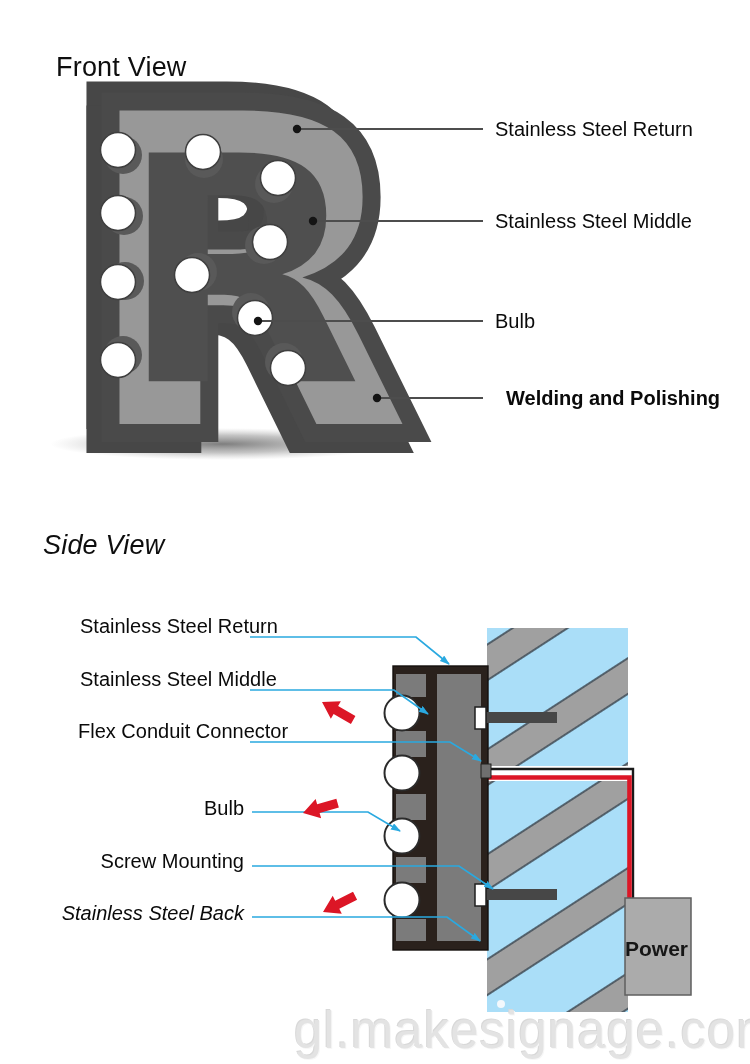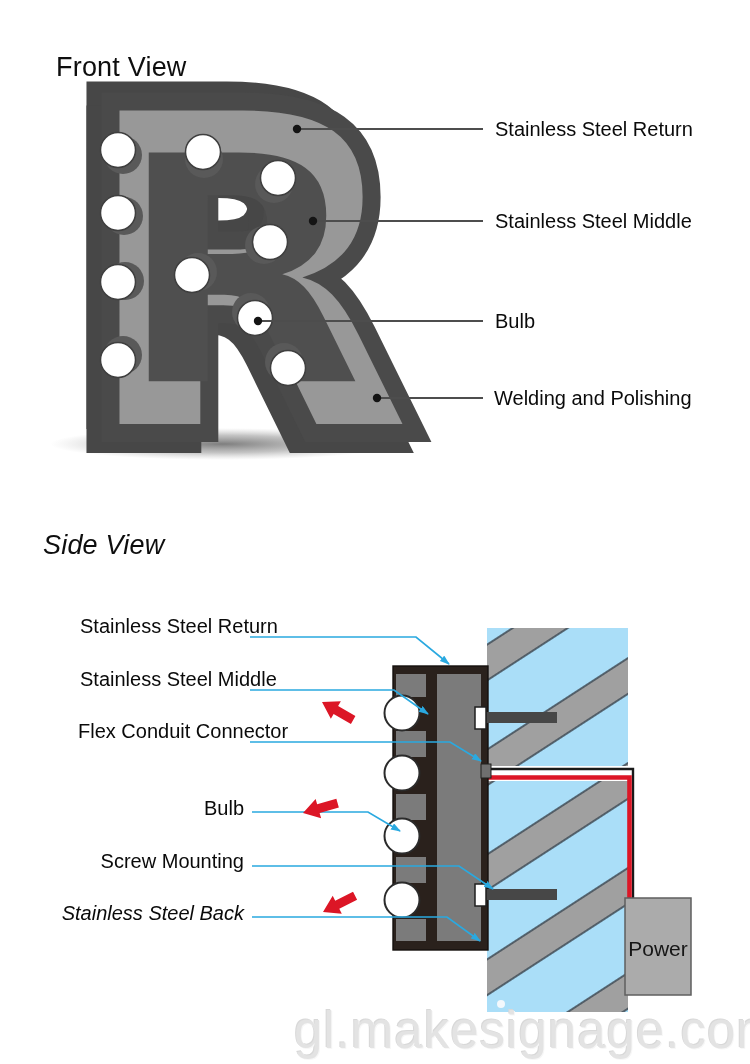--- a/index.html
+++ b/index.html
@@ -10,21 +10,21 @@
   #diagram-svg{position:absolute;left:0;top:0;z-index:1;}
   .txt{position:absolute;z-index:3;color:#0a0a0a;line-height:22px;font-size:20px;white-space:nowrap;}
   .title{font-size:27px;line-height:30px;color:#0e0e0e;letter-spacing:0.2px;}
   .right-align{text-align:right;}
   #watermark{
     position:absolute;z-index:4;left:294px;top:1003px;
     font-size:51px;line-height:56px;color:#e3e3e3;letter-spacing:1px;white-space:nowrap;
     text-shadow:1px 1px 0 #f7f7f7, -1px -1px 0 #d8d8d8;
   }
   #wall-caption{position:absolute;z-index:5;left:478px;top:1014px;font-size:21px;line-height:24px;color:#3a3a3a;}
-  #power-label{position:absolute;z-index:3;left:625px;top:937px;width:66px;text-align:center;font-size:21px;color:#161616;}
+  #power-label{position:absolute;z-index:3;left:625px;top:937px;width:66px;font-size:21px;color:#161616;font-weight:bold;}
 </style>
 </head>
 <body>
 
 <div id="canvas">
 
   <svg id="diagram-svg" width="750" height="1064" viewBox="0 0 750 1064">
     <defs>
       <radialGradient id="gShadow" cx="50%" cy="50%" r="50%">
         <stop offset="0%" stop-color="rgba(20,20,20,0.55)"></stop>
@@ -162,21 +162,21 @@
         <path d="M0,0 L16,-10 L16,-4.5 L36,-4.5 L36,4.5 L16,4.5 L16,10 Z" transform="translate(323,912) rotate(-27)"></path>
       </g>
     </g>
   </svg>
 
   <div class="txt title" style="left:56px;top:52px;">Front View</div>
 
   <div class="txt" style="left:495px;top:118px;">Stainless Steel Return</div>
   <div class="txt" style="left:495px;top:210px;">Stainless Steel Middle</div>
   <div class="txt" style="left:495px;top:310px;">Bulb</div>
-  <div class="txt" style="left:494px;top:387px;">Welding and Polishing</div>
+  <div class="txt" style="left:506px;top:387px;font-weight:bold;">Welding and Polishing</div>
 
   <div class="txt title" style="left:43px;top:530px;font-style:italic;">Side View</div>
 
   <div class="txt" style="left:80px;top:615px;">Stainless Steel Return</div>
   <div class="txt" style="left:80px;top:668px;">Stainless Steel Middle</div>
   <div class="txt" style="left:78px;top:720px;">Flex Conduit Connector</div>
   <div class="txt right-align" style="left:130px;top:797px;width:114px;">Bulb</div>
   <div class="txt right-align" style="left:55px;top:850px;width:189px;">Screw Mounting</div>
   <div class="txt right-align" style="left:28px;top:902px;width:216px;font-style:italic;">Stainless Steel Back</div>
 

